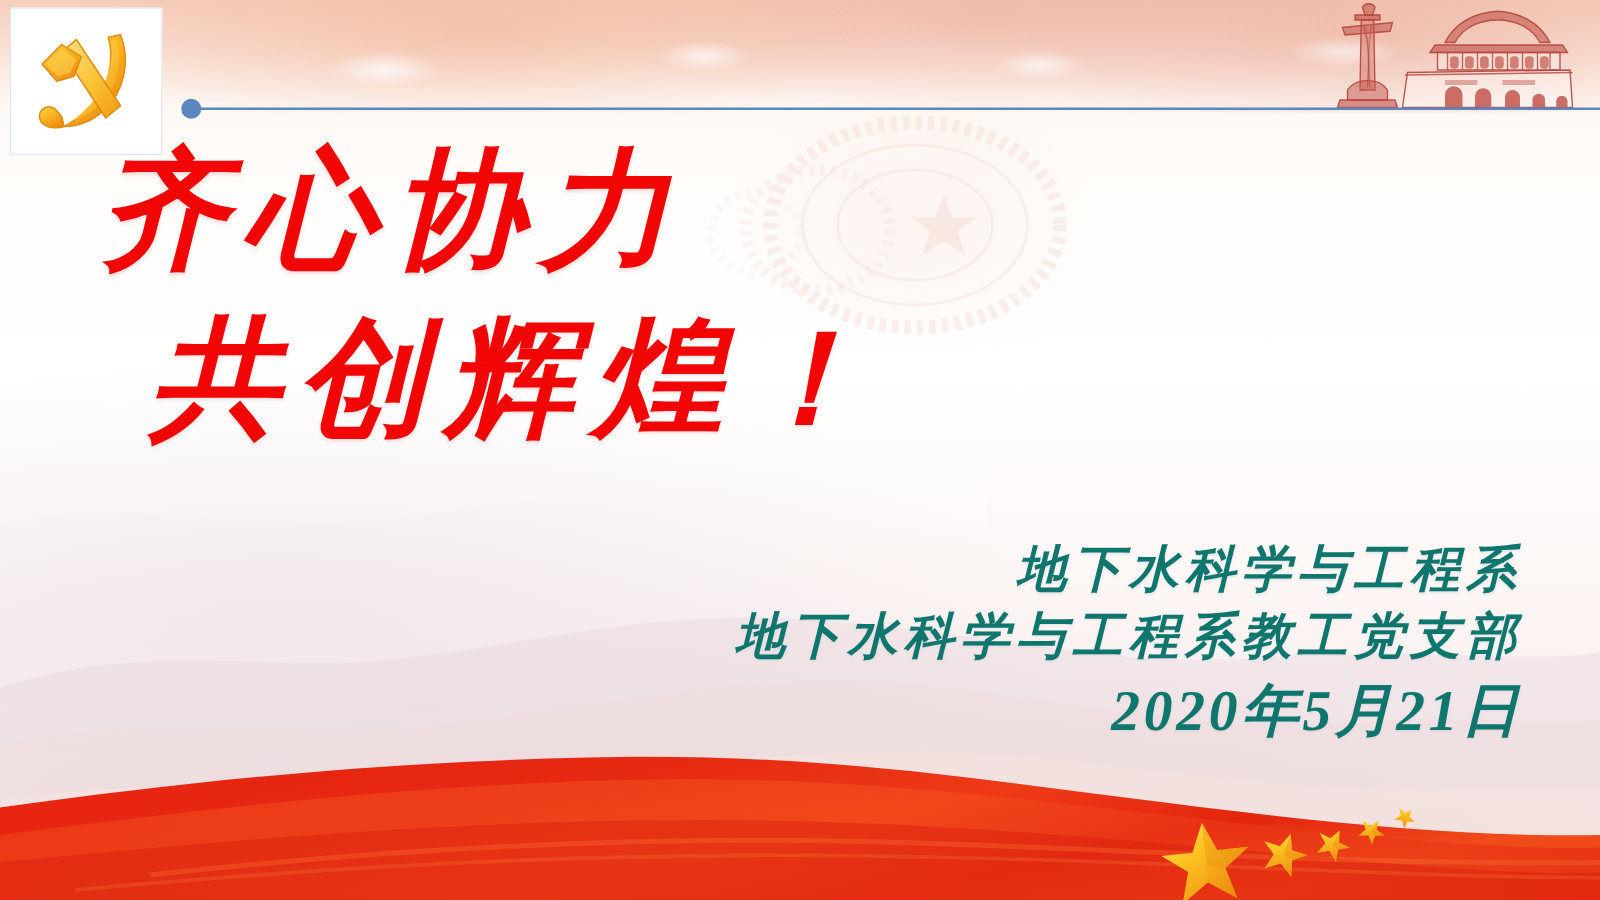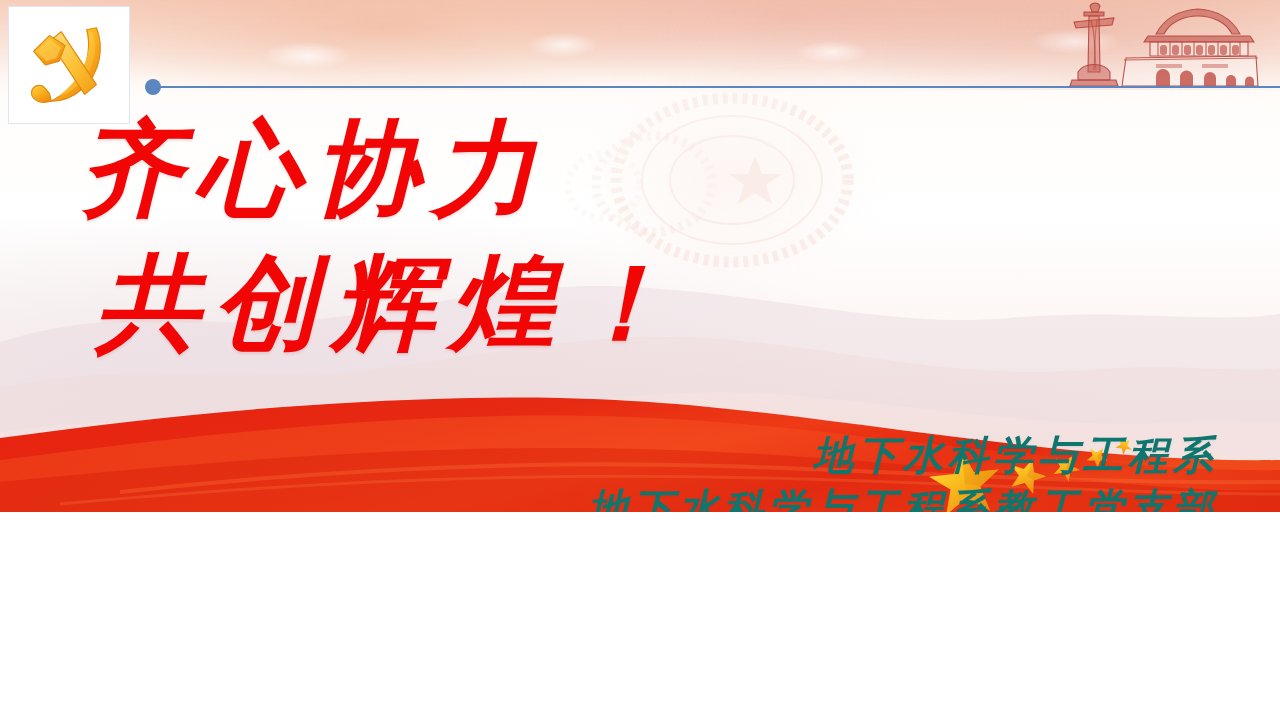--- a/index.html
+++ b/index.html
@@ -8,21 +8,21 @@
     padding: 0;
     background: #ffffff;
   }
   body {
     font-family: "Liberation Sans", sans-serif;
   }
 
   .slide {
     position: relative;
     width: 1280px;
-    height: 512px;
+    height: 720px;
     overflow: hidden;
     background: #fdfbfa;
   }
 
   
   .bg-base {
     position: absolute;
     inset: 0;
     background:
       radial-gradient(ellipse 90% 60% at 50% 105%, rgba(214,176,178,0.30) 0%, rgba(214,176,178,0.0) 62%),
@@ -126,21 +126,21 @@
     font-family: "Liberation Serif", serif;
     font-weight: bold;
     font-style: italic;
     font-size: 104px;
     line-height: 1.0;
     letter-spacing: 14px;
     white-space: nowrap;
     text-shadow: 0 2px 3px rgba(180,0,0,0.12);
   }
   .headline-line.l1 { margin-left: 78px; }
-  .headline-line.l2 { margin-left: 96px; margin-top: 30px; }
+  .headline-line.l2 { margin-left: 120px; margin-top: 30px; }
 
   
   .credits {
     position: absolute;
     right: 62px;
     top: 430px;
     text-align: right;
     color: #0f766e;
     font-family: "Liberation Serif", serif;
     font-style: italic;
@@ -337,15 +337,16 @@
   </div>
 
   <div class="headline">
     <div class="headline-line l1">齐心协力</div>
     <div class="headline-line l2">共创辉煌！</div>
   </div>
 
   <div class="credits">
     <div class="credit-line">地下水科学与工程系</div>
     <div class="credit-line">地下水科学与工程系教工党支部</div>
+    <div class="credit-date">2020年5月21日</div>
   </div>
 
 </div>
 
 </body></html>

